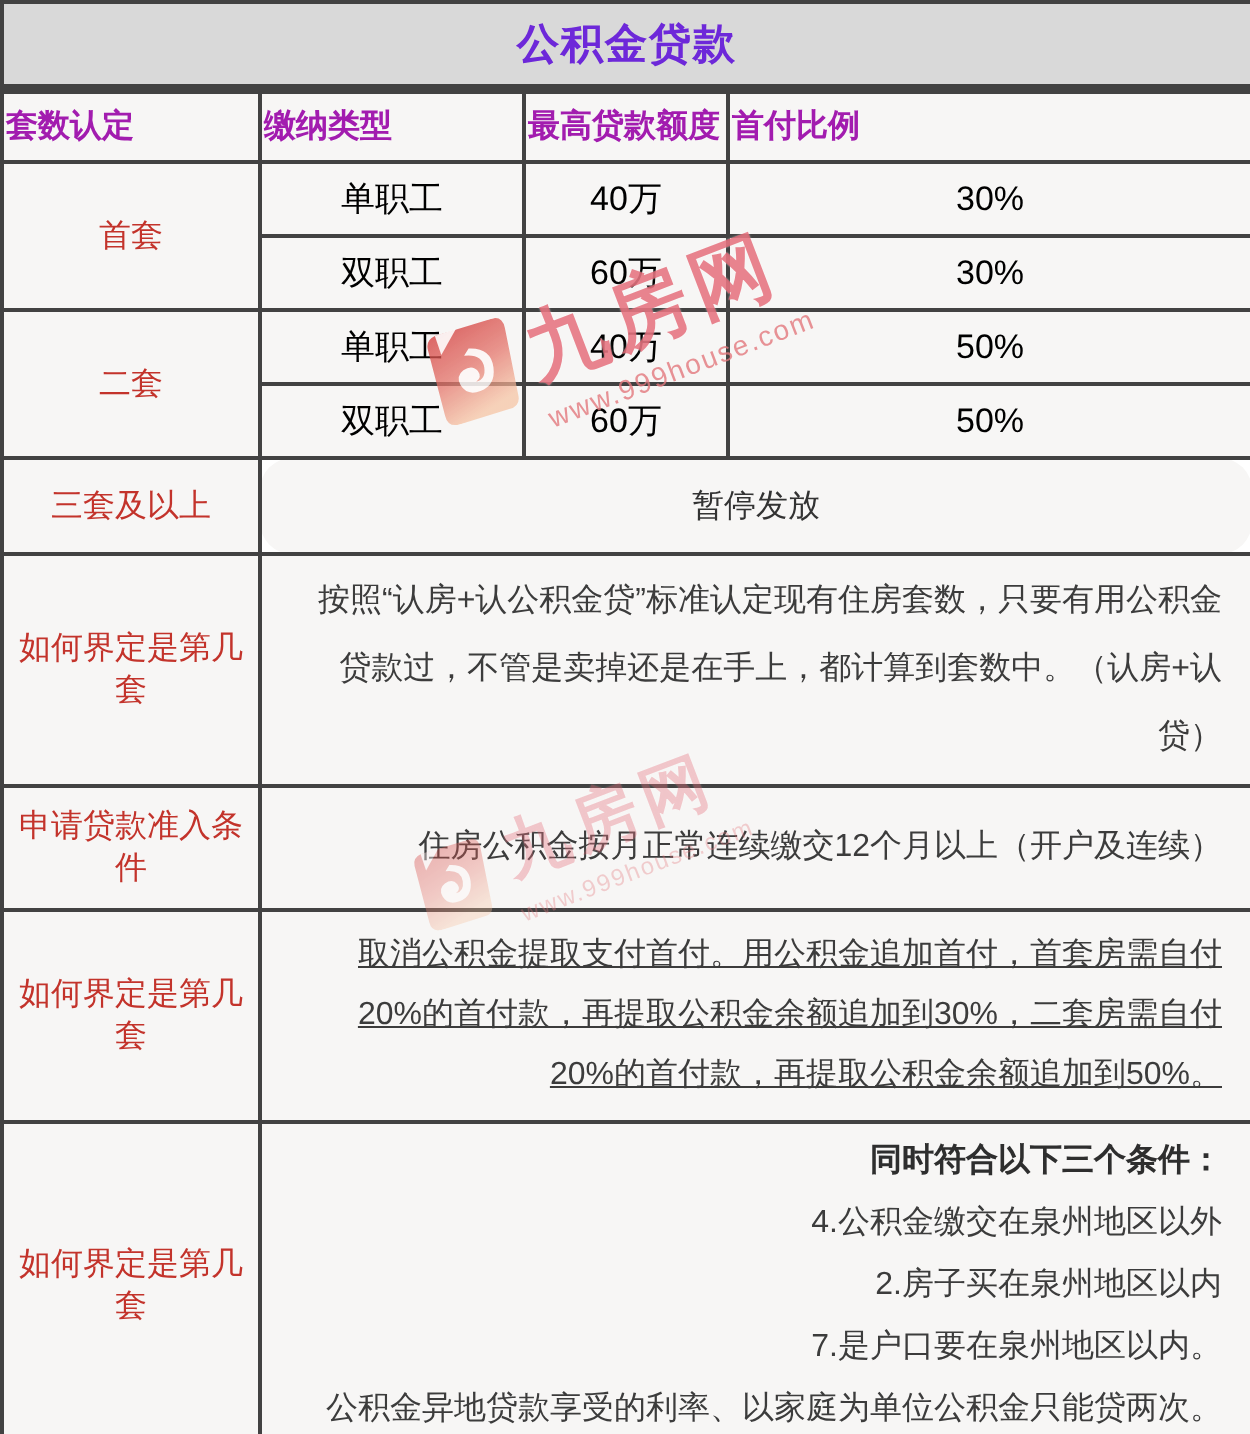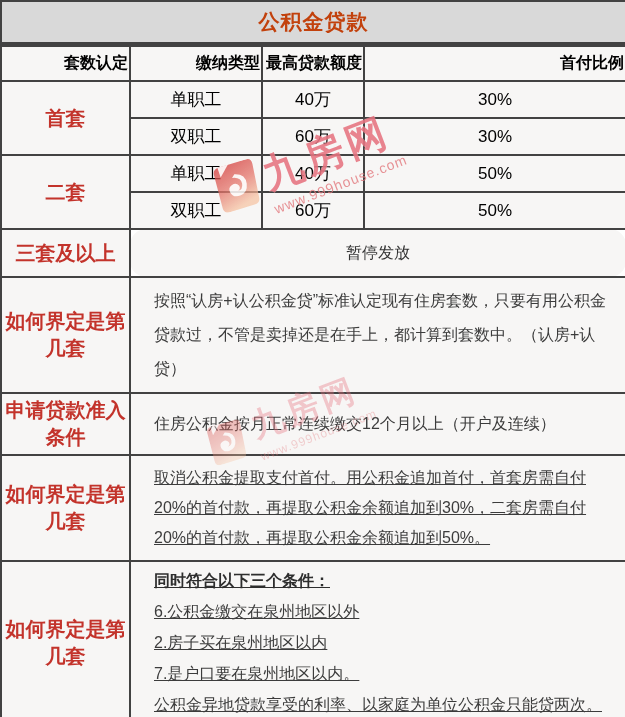--- a/index.html
+++ b/index.html
@@ -4,39 +4,39 @@
 <style>
   html,body { margin:0; padding:0; background:#ffffff; }
   body { width:625px; font-family:"Liberation Sans","DejaVu Sans",sans-serif; }
   .sheet { position:relative; width:625px; height:717px; background:#fff; overflow:hidden; }
 
   table.loan { border-collapse:collapse; table-layout:fixed; width:625px; }
   table.loan td, table.loan th { border:2px solid #424242; background:#f7f6f5; overflow:hidden; }
 
   tr.r-title td {
     background:#d9d9d9; height:38px; text-align:center;
-    font-size:21px; font-weight:bold; color:#c2410c;
+    font-size:21px; font-weight:bold; color:#6d28d9;
     border-bottom-width:5px; letter-spacing:1px;
   }
   tr.r-head th {
-    height:31px; font-size:16px; font-weight:bold; color:#000000; text-align:right;
+    height:31px; font-size:16px; font-weight:bold; color:#a21caf; text-align:left;
   }
   td.val  { height:33px; text-align:center; font-size:17px; color:#000000; }
-  td.cat  { text-align:center; font-weight:bold; font-size:20px; color:#c3332b; }
-  td.txt  { font-size:16px; color:#3c3c3c; text-align:left; padding:6px 14px 6px 23px; line-height:34px; }
+  td.cat  { text-align:center; font-weight:normal; font-size:16px; color:#c3332b; }
+  td.txt  { font-size:16px; color:#3c3c3c; text-align:right; padding:6px 14px 6px 23px; line-height:34px; }
   td.center-txt { text-align:center; font-size:16px; color:#333333;border-radius:16px; }
 
   tr.r-pause  td { height:44px;margin-left:21px; }
   tr.r-define td { height:72px;margin-top:37px; }
   tr.r-apply  td { height:48px; }
   tr.r-topup  td { height:92px; }
   tr.r-topup  td.txt { line-height:30px;text-decoration:underline; }
   tr.r-remote td { height:150px; }
   tr.r-remote td.txt { line-height:20px; }
-  tr.r-remote p { margin:0 0 11px 0;text-decoration:underline; }
+  tr.r-remote p { margin:0 0 11px 0; }
   tr.r-remote p.intro { font-weight:bold; color:#2e2e2e; }
   tr.r-remote p:last-child { margin-bottom:0; }
   tr.r-years  td { height:78px; }
 
   
   .wm { position:absolute; pointer-events:none; }
   .wm-brand {
     position:absolute; font-weight:bold; color:rgba(224,85,100,0.72);
     transform:rotate(-21deg); letter-spacing:4px; white-space:nowrap;
     text-shadow:0 0 1px rgba(255,255,255,0.6);
@@ -121,21 +121,21 @@
 
     <tr class="r-topup">
       <td class="cat">如何界定是第几套</td>
       <td class="txt" colspan="3">取消公积金提取支付首付。用公积金追加首付，首套房需自付20%的首付款，再提取公积金余额追加到30%，二套房需自付20%的首付款，再提取公积金余额追加到50%。</td>
     </tr>
 
     <tr class="r-remote">
       <td class="cat">如何界定是第几套</td>
       <td class="txt" colspan="3">
         <p class="intro">同时符合以下三个条件：</p>
-        <p>6.公积金缴交在泉州地区以外</p>
+        <p>4.公积金缴交在泉州地区以外</p>
         <p>2.房子买在泉州地区以内</p>
         <p>7.是户口要在泉州地区以内。</p>
         <p>公积金异地贷款享受的利率、以家庭为单位公积金只能贷两次。</p>
       </td>
     </tr>
 
     <tr class="r-years">
       <td class="cat">贷款年限</td>
       <td class="txt" colspan="3">最长25年，且不超过退休年龄（男60岁，女55岁），以家庭为单位公积金只能贷两次，家庭原先公积金贷款结清一年后方可最后再贷一次（首付为50%）。</td>
     </tr>

